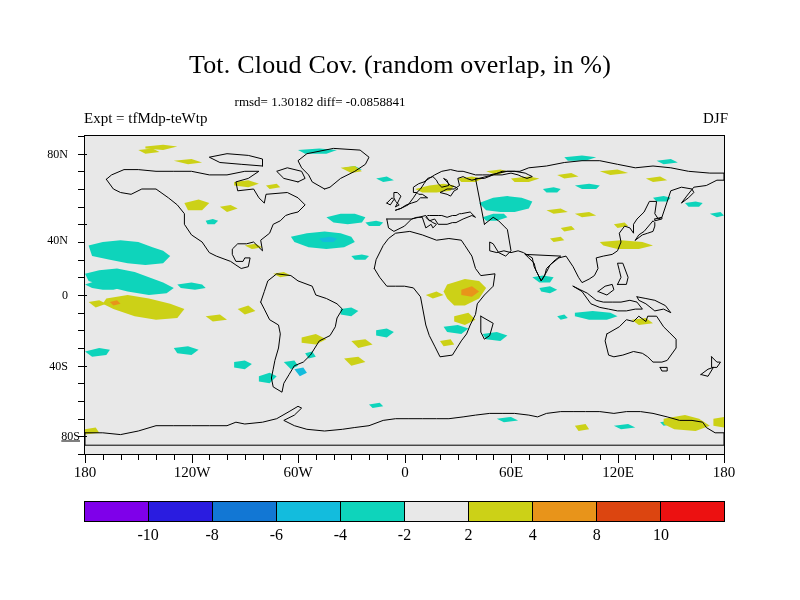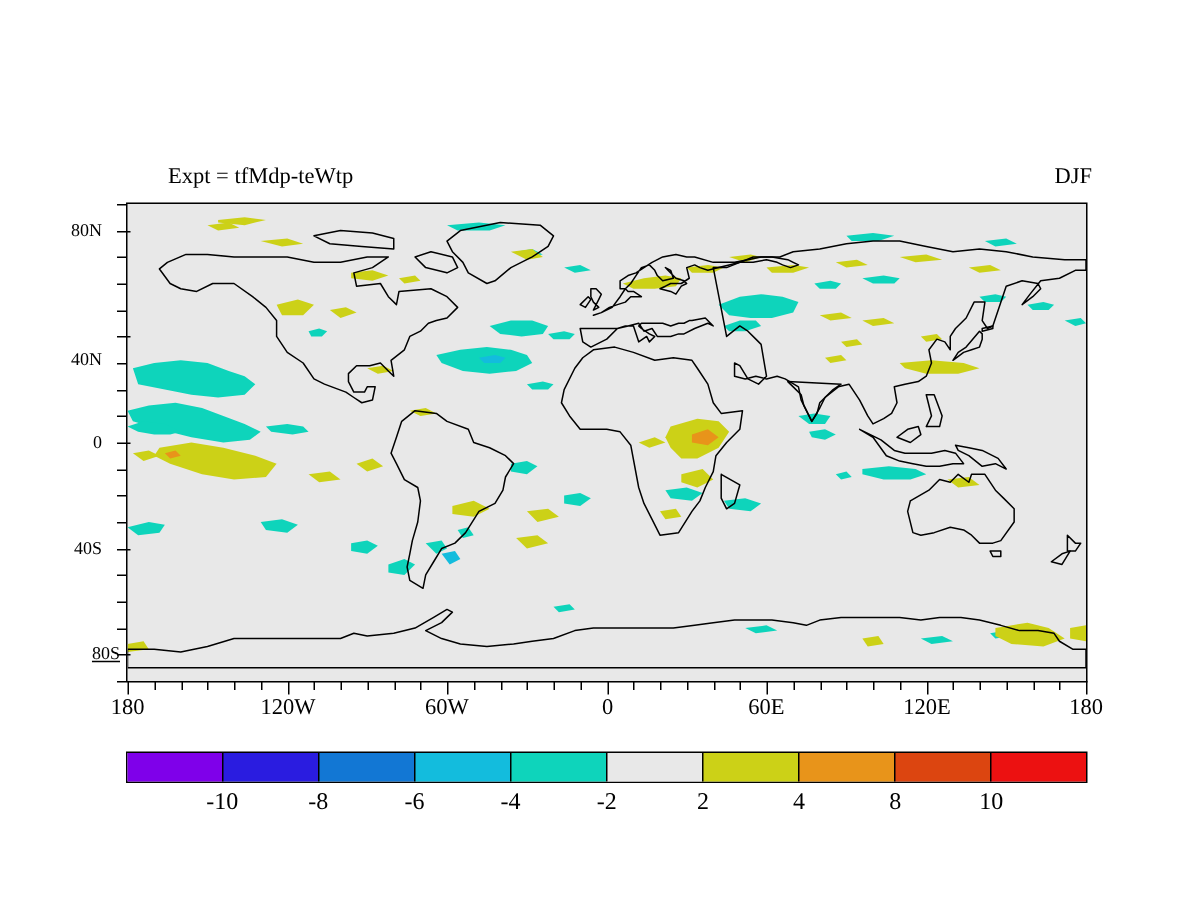--- a/index.html
+++ b/index.html
@@ -59,21 +59,20 @@
     white-space: nowrap;
   }
 
   .expt-line {
     position: absolute;
     left: 84px;
     top: 110px;
     font-size: 15px;
     line-height: 17px;
     white-space: nowrap;
-    margin-left: 28px;
   }
 
   .season-line {
     position: absolute;
     right: 72px;
     top: 110px;
     font-size: 15px;
     line-height: 17px;
     white-space: nowrap;
   }
@@ -156,20 +155,22 @@
     text-align: center;
     transform: translateX(-50%);
     white-space: nowrap;
   }
 </style>
 </head>
 <body>
 
 <div id="figure">
 
+  <div class="main-title">Tot. Cloud Cov. (random overlap, in %)</div>
+  <div class="stats-line">rmsd= 1.30182 diff= -0.0858841</div>
   <div class="expt-line">Expt = tfMdp-teWtp</div>
   <div class="season-line">DJF</div>
 
   <div id="map-panel">
     <svg id="map-svg" viewBox="0 0 639 318" preserveAspectRatio="none">
       <g id="shade-layer">
           <path d="M3.6 109.5L17.8 106.0L35.5 104.2L53.3 106.0L67.5 111.3L78.1 114.8L85.2 120.1L78.1 127.2L60.4 129.0L42.6 127.2L24.9 123.7L7.1 120.1L3.6 109.5Z" fill="#0ed4bb" stroke="none"></path>
           <path d="M0.0 137.8L14.2 134.3L32.0 132.5L49.7 136.0L63.9 141.3L78.1 146.6L88.8 151.9L81.6 157.2L63.9 159.0L42.6 155.5L21.3 150.2L3.6 144.9L0.0 137.8Z" fill="#0ed4bb" stroke="none"></path>
           <path d="M0.0 148.4L7.1 151.9L17.8 153.7L28.4 153.7L35.5 151.9L24.9 146.6L10.7 144.9L0.0 148.4Z" fill="#0ed4bb" stroke="none"></path>
           <path d="M92.3 148.4L106.5 146.6L117.1 148.4L120.7 151.9L110.0 153.7L95.8 151.9L92.3 148.4Z" fill="#0ed4bb" stroke="none"></path>

